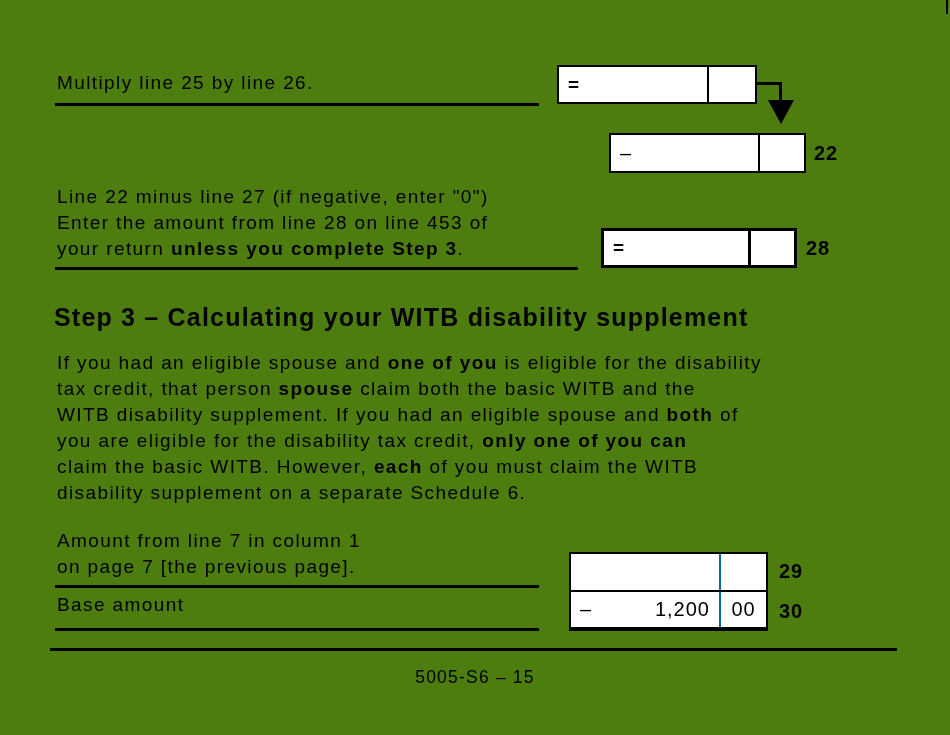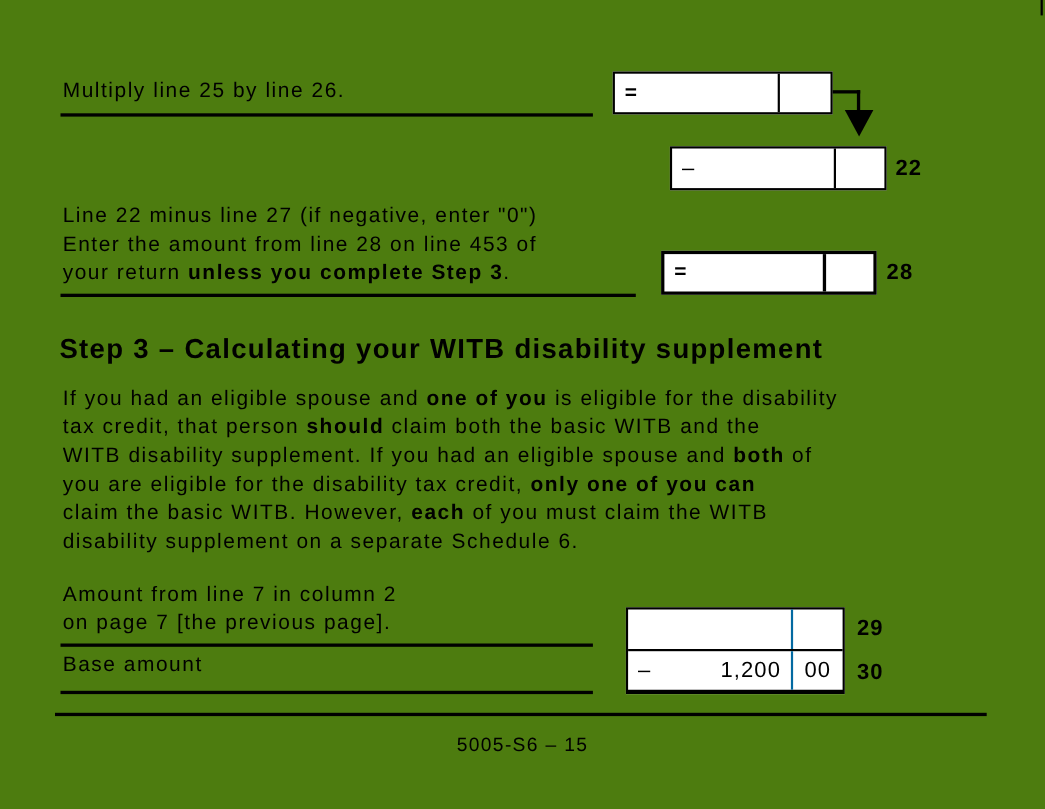--- a/index.html
+++ b/index.html
@@ -76,29 +76,29 @@
       <span class="amt"></span>
     </div>
     <div class="cents" style="width:43px;"></div>
   </div>
   <div class="linenum" style="left:806px;top:228px;height:40px;">28</div>
 
   <div class="heading" style="left:54px;top:303px;">Step 3 – Calculating your WITB disability supplement</div>
 
   <div class="txt" style="left:57px;top:350px;">
     <div><span>If you had an eligible spouse and </span><b>one of you</b><span> is eligible for the disability</span></div>
-    <div><span>tax credit, that person </span><b>should</b><span> claim both the basic WITB and the</span></div>
+    <div><span>tax credit, that person </span><b>spouse</b><span> claim both the basic WITB and the</span></div>
     <div><span>WITB disability supplement. If you had an eligible spouse and </span><b>both</b><span> of</span></div>
     <div><span>you are eligible for the disability tax credit, </span><b>only one of you can</b></div>
     <div><span>claim the basic WITB. However, </span><b>each</b><span> of you must claim the WITB</span></div>
     <div><span>disability supplement on a separate Schedule 6.</span></div>
   </div>
 
   <div class="txt" style="left:57px;top:528px;">
-    <div>Amount from line 7 in column 2</div>
+    <div>Amount from line 7 in column 1</div>
     <div>on page 7 [the previous page].</div>
   </div>
   <div class="rule" style="left:55px;top:585px;width:484px;"></div>
 
   <div class="txt" style="left:57px;top:592px;">Base amount</div>
   <div class="rule" style="left:55px;top:628px;width:484px;"></div>
 
   <div class="table2930" style="left:569px;top:552px;width:199px;height:79px;">
     <div class="trow">
       <div class="dollars"></div>

